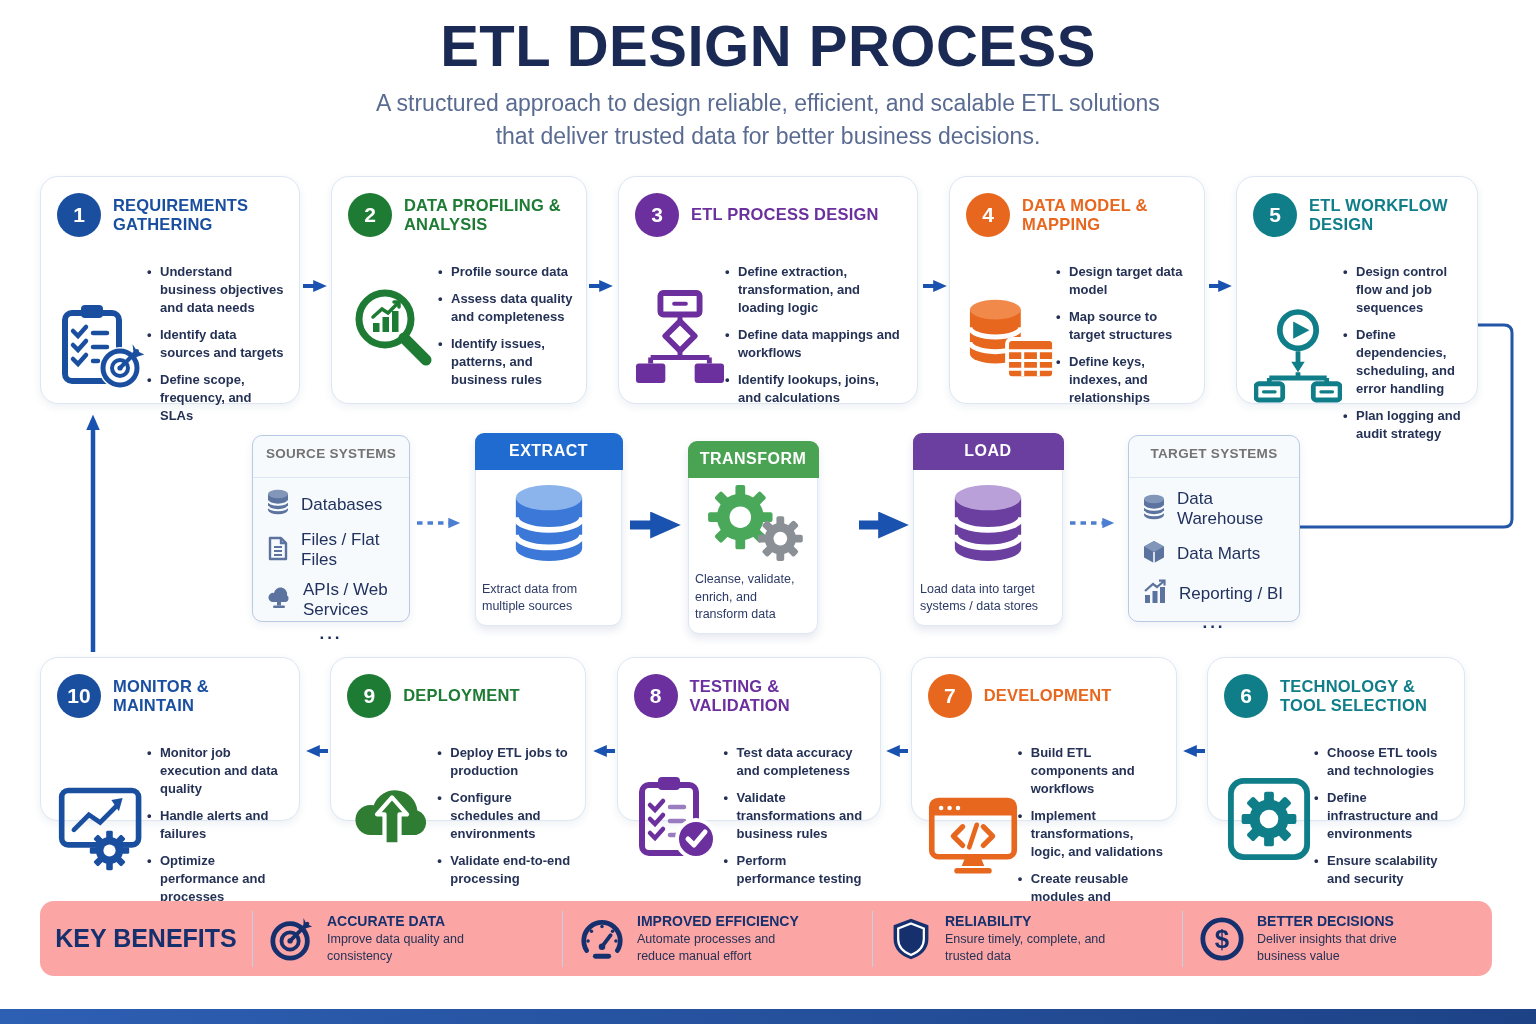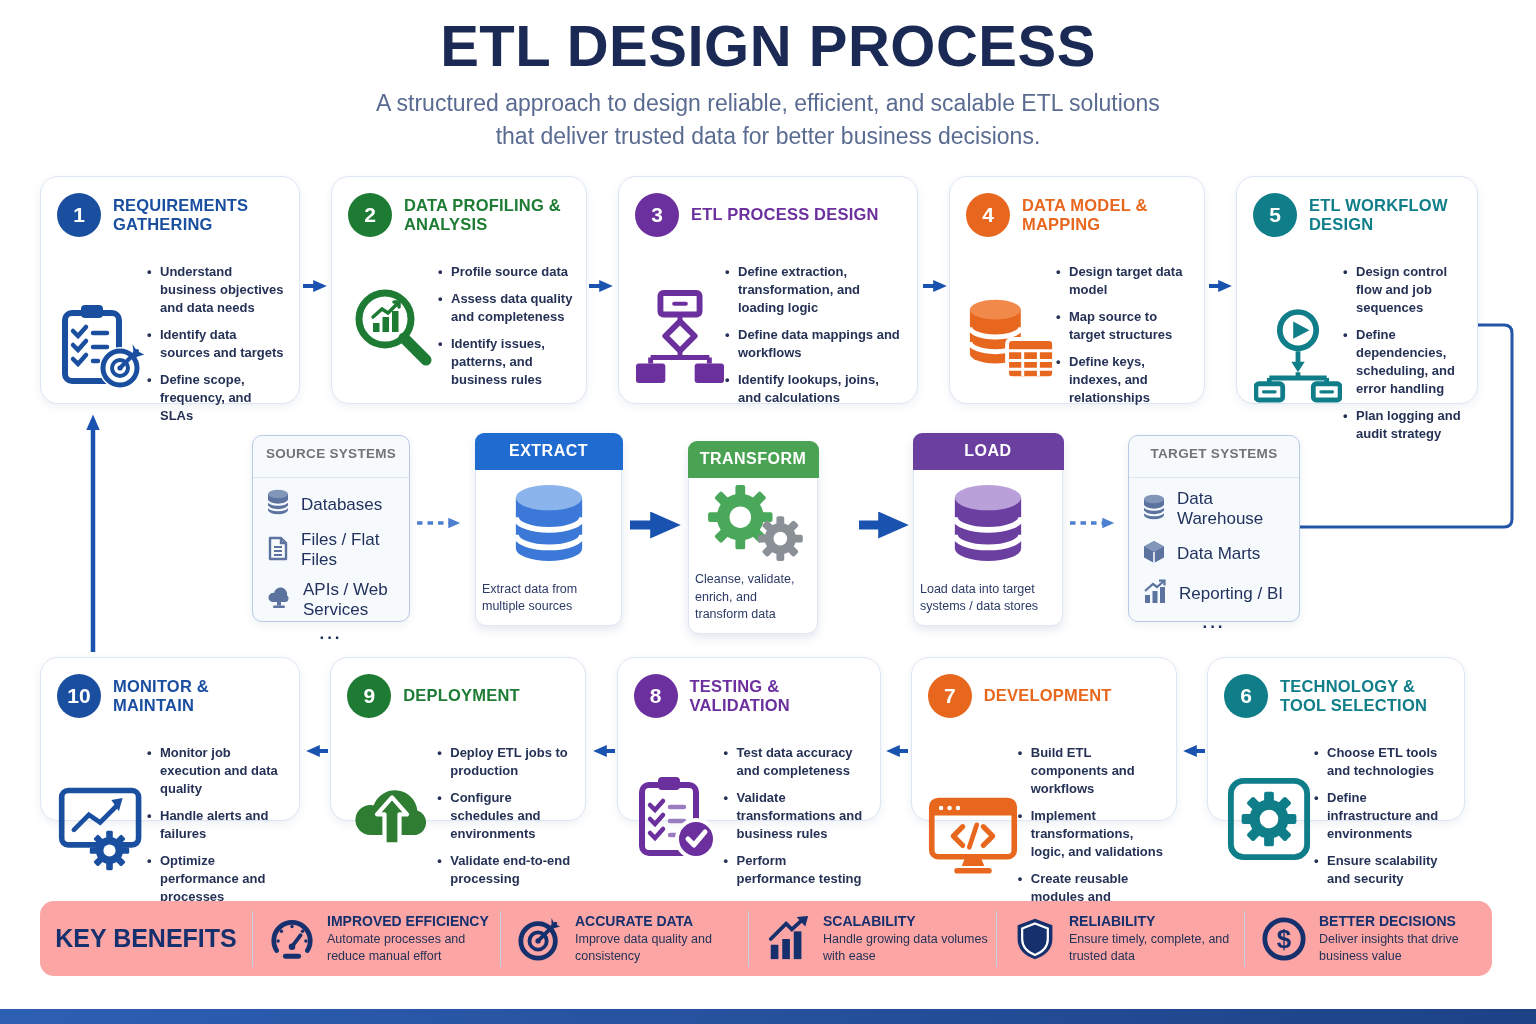--- a/index.html
+++ b/index.html
@@ -517,68 +517,53 @@
       </div>
     </div>
   </div>
 
   <div class="benefits">
     <div class="kb-title">KEY BENEFITS</div>
 
     <div class="benefit">
       <span class="b-ic">
         <svg width="46" height="46" viewBox="0 0 48 48">
+          <circle cx="22" cy="26" r="18" fill="none" stroke="#16306e" stroke-width="5"></circle>
+          <circle cx="22" cy="26" r="9" fill="none" stroke="#16306e" stroke-width="4"></circle>
+          <circle cx="22" cy="26" r="2.8" fill="#16306e"></circle>
+          <path d="M22 26 L40 8" stroke="#16306e" stroke-width="4" stroke-linecap="round"></path>
+          <path d="M36 2 l3 6 l6 3 l-7 2 l-2 7 Z" fill="#16306e"></path>
+        </svg>
+        </span>
+      <div>
+        <div class="b-title">ACCURATE DATA</div>
+        <div class="b-desc">Improve data quality and consistency</div>
+      </div>
+    </div>
+
+    <div class="benefit">
+      <span class="b-ic">
+        <svg width="46" height="46" viewBox="0 0 48 48">
           <path d="M8 36 A19 19 0 1 1 40 36" fill="none" stroke="#16306e" stroke-width="5" stroke-linecap="round"></path>
           <circle cx="24" cy="11" r="1.8" fill="#16306e"></circle>
           <circle cx="13" cy="16" r="1.8" fill="#16306e"></circle>
           <circle cx="35" cy="16" r="1.8" fill="#16306e"></circle>
           <circle cx="9.5" cy="26" r="1.8" fill="#16306e"></circle>
           <circle cx="38.5" cy="26" r="1.8" fill="#16306e"></circle>
           <path d="M24 32 L33 20" stroke="#16306e" stroke-width="4" stroke-linecap="round"></path>
           <circle cx="24" cy="32" r="3.4" fill="#16306e"></circle>
           <path d="M17 42 H31" stroke="#16306e" stroke-width="5" stroke-linecap="round"></path>
         </svg>
         </span>
       <div>
         <div class="b-title">IMPROVED EFFICIENCY</div>
         <div class="b-desc">Automate processes and reduce manual effort</div>
       </div>
     </div>
 
-    <div class="benefit">
-      <span class="b-ic">
-        <svg width="46" height="46" viewBox="0 0 48 48">
-          <circle cx="22" cy="26" r="18" fill="none" stroke="#16306e" stroke-width="5"></circle>
-          <circle cx="22" cy="26" r="9" fill="none" stroke="#16306e" stroke-width="4"></circle>
-          <circle cx="22" cy="26" r="2.8" fill="#16306e"></circle>
-          <path d="M22 26 L40 8" stroke="#16306e" stroke-width="4" stroke-linecap="round"></path>
-          <path d="M36 2 l3 6 l6 3 l-7 2 l-2 7 Z" fill="#16306e"></path>
-        </svg>
-        </span>
-      <div>
-        <div class="b-title">ACCURATE DATA</div>
-        <div class="b-desc">Improve data quality and consistency</div>
-      </div>
-    </div>
-
-    <div class="benefit">
-      <span class="b-ic">
-        <svg width="46" height="46" viewBox="0 0 48 48">
-          <rect x="6" y="30" width="8" height="15" fill="#16306e"></rect>
-          <rect x="18" y="24" width="8" height="21" fill="#16306e"></rect>
-          <rect x="30" y="16" width="8" height="29" fill="#16306e"></rect>
-          <path d="M6 24 L22 8 L28 14 L40 3" stroke="#16306e" stroke-width="4" fill="none" stroke-linecap="round"></path>
-          <path d="M33 1 L45 0 L42 11 Z" fill="#16306e"></path>
-        </svg>
-        </span>
-      <div>
-        <div class="b-title">SCALABILITY</div>
-        <div class="b-desc">Handle growing data volumes with ease</div>
-      </div>
-    </div>
 
     <div class="benefit">
       <span class="b-ic">
         <svg width="44" height="48" viewBox="0 0 48 50">
           <path d="M24 3 L43 10 V25 c0 12 -8.5 18.5 -19 22 C13.5 43.5 5 37 5 25 V10 Z" fill="#16306e"></path>
           <path d="M24 8 L38 13.5 V25 c0 9.5 -6.5 14.5 -14 17.5 C16.5 39.5 10 34.5 10 25 V13.5 Z" fill="none" stroke="#fff" stroke-width="2.4"></path>
         </svg>
         </span>
       <div>
         <div class="b-title">RELIABILITY</div>

